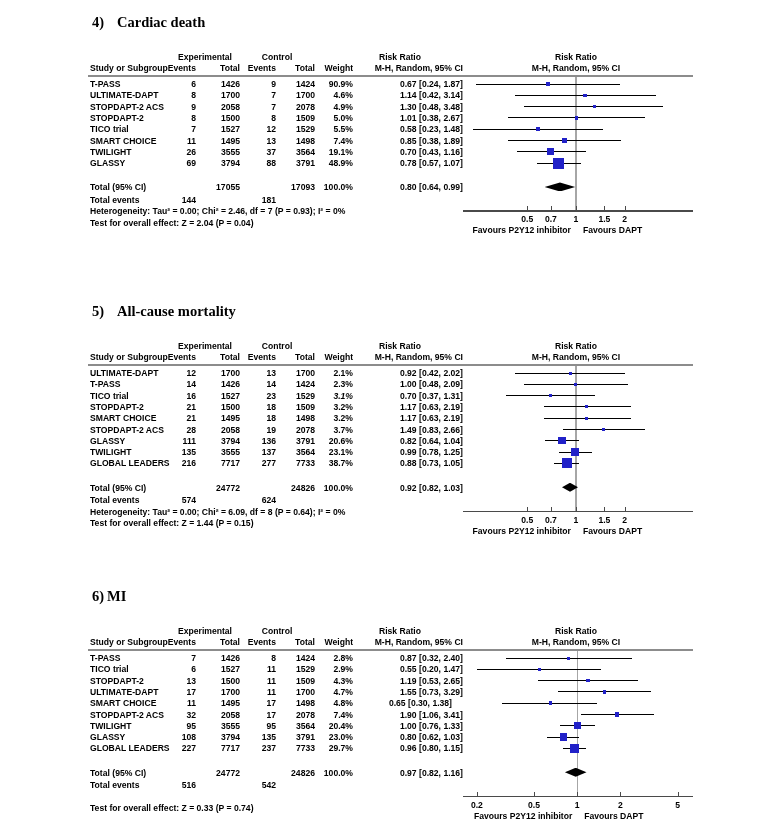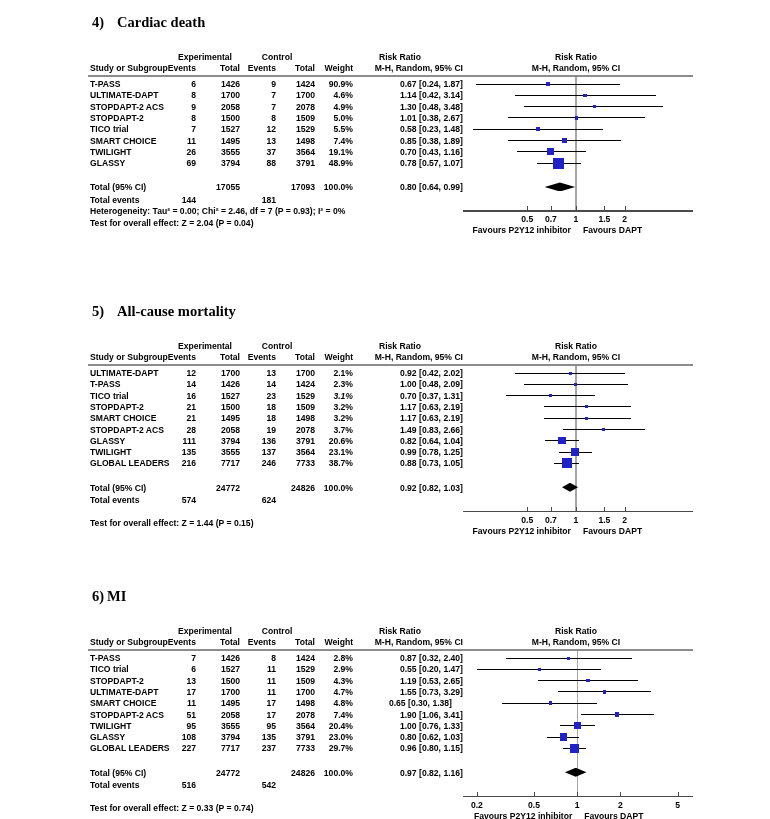--- a/index.html
+++ b/index.html
@@ -222,35 +222,36 @@
     <div class="t num" style="right: 530px; top: 447.1px;">3555</div>
     <div class="t num" style="right: 494px; top: 447.1px;">137</div>
     <div class="t num" style="right: 455px; top: 447.1px;">3564</div>
     <div class="t num" style="right: 417px; top: 447.1px;">23.1%</div>
     <div class="t num" style="right: 307px; top: 447.1px;">0.99 [0.78, 1.25]</div>
     <div class="ciline" style="left: 558.517px; width: 33.0987px; top: 451.6px;"></div>
     <div class="sq" style="left: 571.405px; top: 448.255px; width: 7.68999px; height: 7.68999px;"></div>
     <div class="t" style="left: 90px; top: 458.4px;">GLOBAL LEADERS</div>
     <div class="t num" style="right: 574px; top: 458.4px;">216</div>
     <div class="t num" style="right: 530px; top: 458.4px;">7717</div>
-    <div class="t num" style="right: 494px; top: 458.4px;">246</div>
+    <div class="t num" style="right: 494px; top: 458.4px;">277</div>
     <div class="t num" style="right: 455px; top: 458.4px;">7733</div>
     <div class="t num" style="right: 417px; top: 458.4px;">38.7%</div>
     <div class="t num" style="right: 307px; top: 458.4px;">0.88 [0.73, 1.05]</div>
     <div class="ciline" style="left: 553.868px; width: 25.5116px; top: 462.9px;"></div>
     <div class="sq" style="left: 562.007px; top: 458.423px; width: 9.95349px; height: 9.95349px;"></div>
     <div class="t" style="left: 90px; top: 482.7px;">Total (95% CI)</div>
     <div class="t num" style="right: 530px; top: 482.7px;">24772</div>
     <div class="t num" style="right: 455px; top: 482.7px;">24826</div>
     <div class="t num" style="right: 417px; top: 482.7px;">100.0%</div>
     <div class="t num" style="right: 307px; top: 482.7px;">0.92 [0.82, 1.03]</div>
     <div class="diamond" style="left: 562.027px; width: 16.0024px; top: 482.7px; height: 9px;"></div>
     <div class="t" style="left: 90px; top: 495.2px;">Total events</div>
     <div class="t num" style="right: 574px; top: 495.2px;">574</div>
     <div class="t num" style="right: 494px; top: 495.2px;">624</div>
+    <div class="t" style="left: 90px; top: 506.7px;">Heterogeneity: Tau² = 0.00; Chi² = 6.09, df = 8 (P = 0.64); I² = 0%</div>
     <div class="t" style="left: 90px; top: 518.2px;">Test for overall effect: Z = 1.44 (P = 0.15)</div>
     <div class="axisline" style="left: 463px; width: 230px; top: 510.7px;"></div>
     <div class="tick" style="left: 527.308px; top: 506.7px;"></div>
     <div class="t ctr" style="left: 512.308px; width: 30px; top: 514.7px;">0.5</div>
     <div class="tick" style="left: 550.923px; top: 506.7px;"></div>
     <div class="t ctr" style="left: 535.923px; width: 30px; top: 514.7px;">0.7</div>
     <div class="tick" style="left: 575.955px; top: 506.7px;"></div>
     <div class="t ctr" style="left: 560.955px; width: 30px; top: 514.7px;">1</div>
     <div class="tick" style="left: 604.412px; top: 506.7px;"></div>
     <div class="t ctr" style="left: 589.412px; width: 30px; top: 514.7px;">1.5</div>
@@ -313,21 +314,21 @@
     <div class="t" style="left: 90px; top: 698.2px;">SMART CHOICE</div>
     <div class="t num" style="right: 574px; top: 698.2px;">11</div>
     <div class="t num" style="right: 530px; top: 698.2px;">1495</div>
     <div class="t num" style="right: 494px; top: 698.2px;">17</div>
     <div class="t num" style="right: 455px; top: 698.2px;">1498</div>
     <div class="t num" style="right: 417px; top: 698.2px;">4.8%</div>
     <div class="t num" style="right: 318px; top: 698.2px;">0.65 [0.30, 1.38]</div>
     <div class="ciline" style="left: 502.193px; width: 95.1489px; top: 702.7px;"></div>
     <div class="sq" style="left: 548.649px; top: 701.447px; width: 3.50542px; height: 3.50542px;"></div>
     <div class="t" style="left: 90px; top: 709.5px;">STOPDAPT-2 ACS</div>
-    <div class="t num" style="right: 574px; top: 709.5px;">51</div>
+    <div class="t num" style="right: 574px; top: 709.5px;">32</div>
     <div class="t num" style="right: 530px; top: 709.5px;">2058</div>
     <div class="t num" style="right: 494px; top: 709.5px;">17</div>
     <div class="t num" style="right: 455px; top: 709.5px;">2078</div>
     <div class="t num" style="right: 417px; top: 709.5px;">7.4%</div>
     <div class="t num" style="right: 307px; top: 709.5px;">1.90 [1.06, 3.41]</div>
     <div class="ciline" style="left: 580.894px; width: 72.8519px; top: 714px;"></div>
     <div class="sq" style="left: 615.104px; top: 712.324px; width: 4.35247px; height: 4.35247px;"></div>
     <div class="t" style="left: 90px; top: 720.8px;">TWILIGHT</div>
     <div class="t num" style="right: 574px; top: 720.8px;">95</div>
     <div class="t num" style="right: 530px; top: 720.8px;">3555</div>

